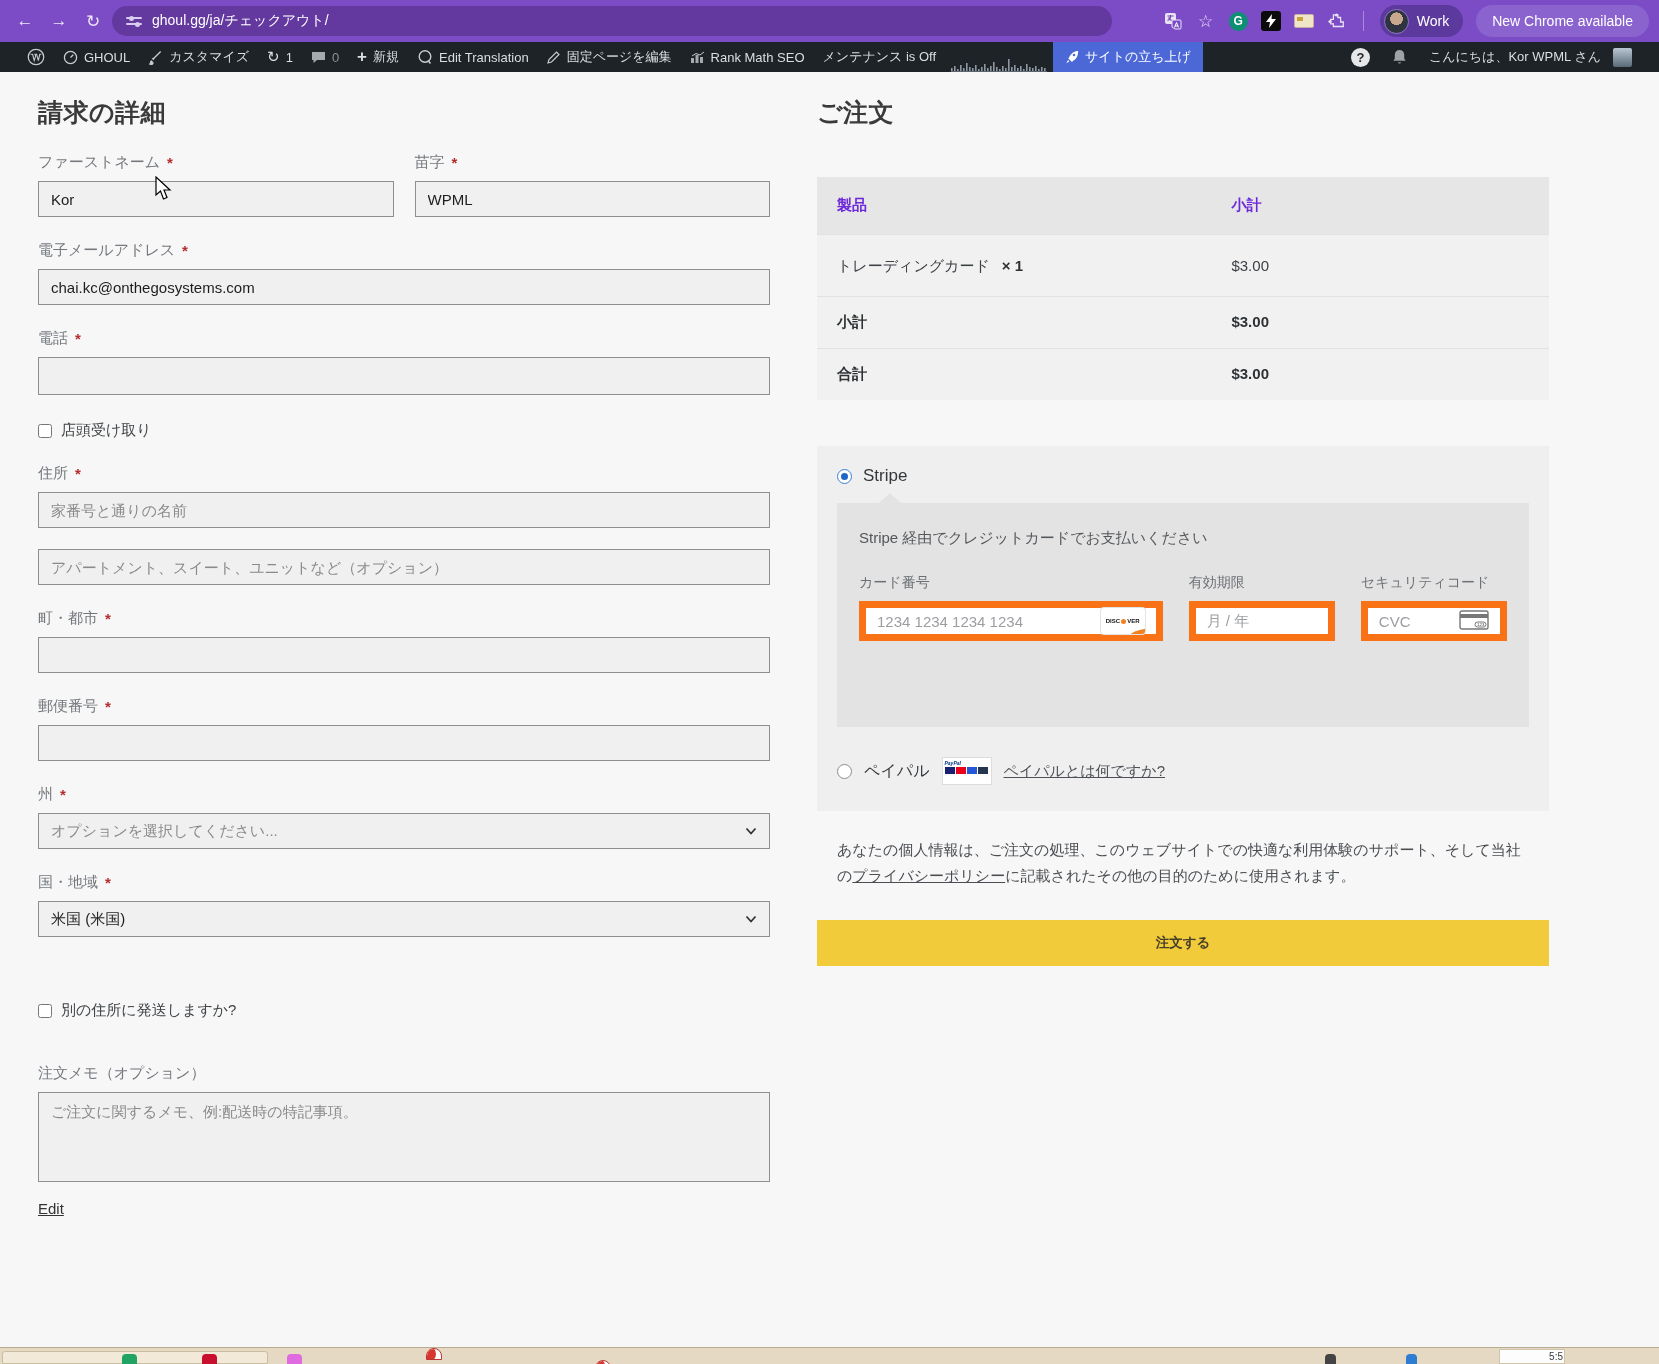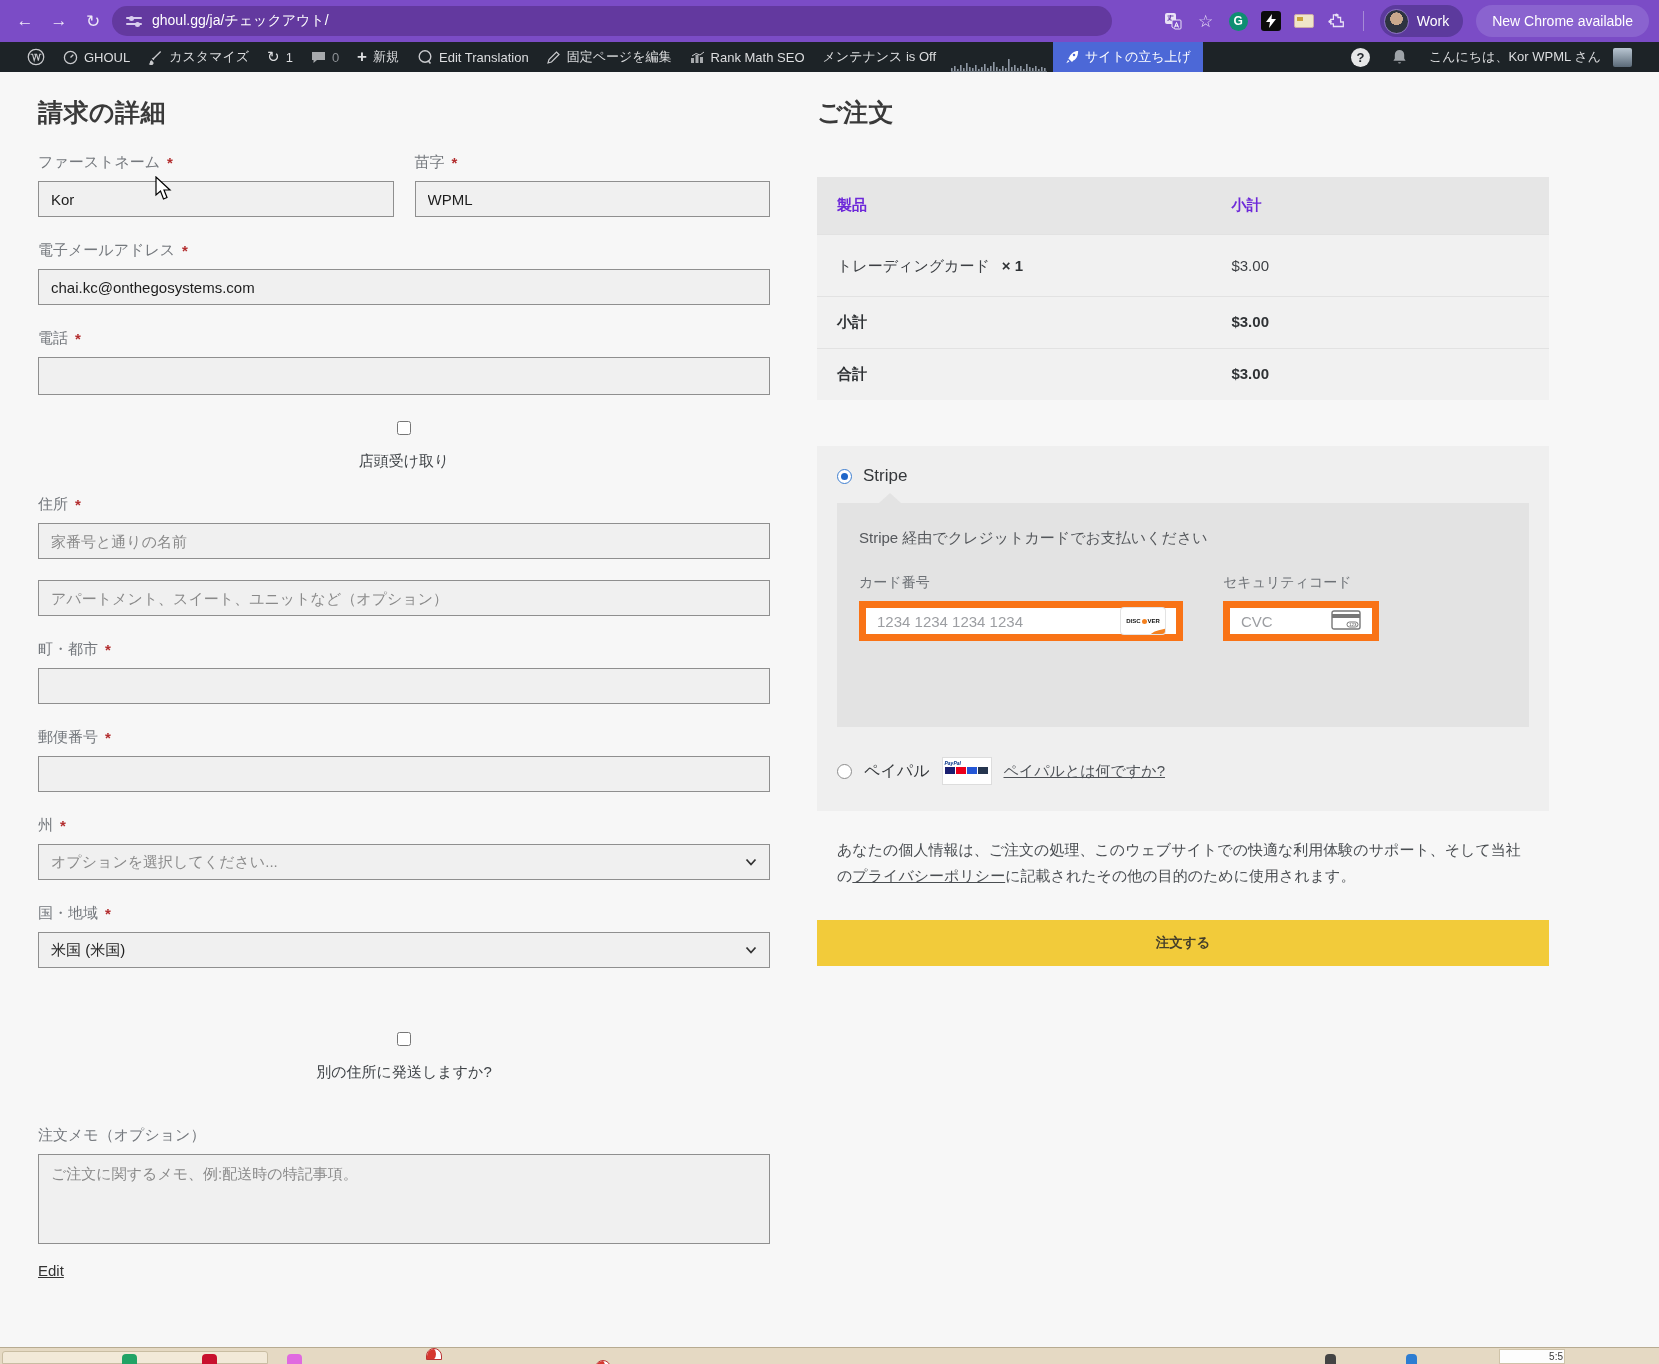--- a/index.html
+++ b/index.html
@@ -56,21 +56,21 @@
 
   
   .flabel { margin:24px 0 9px; font-size:15px; color:#74787d; display:flex; gap:7px; align-items:center; }
   .req { color:#b32d2e; font-weight:bold; }
   .txt { width:100%; height:36px; background:#f0f0f0; border:1px solid #8f8f8f; padding:0 12px;
          font-size:15px; color:#1d1d1d; font-family:"Liberation Sans", sans-serif; }
   .txt::placeholder, textarea::placeholder { color:#8a8a8a; opacity:1; }
   .two-col { display:flex; gap:21px; }
   .two-col > div { flex:1; }
   .stack { margin-top:21px; }
-  .chk-row { display:flex; align-items:center; gap:17px; font-size:15px; color:#3f4347;flex-direction:column; }
+  .chk-row { display:flex; align-items:center; gap:9px; font-size:15px; color:#3f4347; }
   .chk-row input { width:14px; height:14px; margin:0; }
   .selbox { width:100%; height:36px; background:#f0f0f0; border:1px solid #8f8f8f; padding:0 12px;
             font-size:15px; display:flex; align-items:center; justify-content:space-between; cursor:default; }
   .ph { color:#8a8a8a; } .selval { color:#1d1d1d; }
   .chev { width:12px; height:12px; flex:0 0 auto; }
   textarea.notes { width:100%; height:90px; background:#f0f0f0; border:1px solid #8f8f8f; padding:10px 12px;
                    font-size:15px; color:#1d1d1d; resize:none; font-family:"Liberation Sans", sans-serif; }
   .editlink { display:inline-block; margin-top:14px; font-size:15px; color:#333; text-decoration:underline; }
 
   .gap64 { height:64px; } .gap44 { height:44px; }
@@ -87,21 +87,21 @@
   
   .payment { margin-top:46px; background:#efefef; padding:20px 20px 26px; }
   .pm-row { display:flex; align-items:center; gap:11px; font-size:17px; color:#35383b; }
   .radio { width:15px; height:15px; border-radius:50%; background:#fff; border:1px solid #8d8d8d; flex:0 0 auto; position:relative; }
   .radio.on { border-color:#3f7fd0; }
   .radio.on:after { content:""; position:absolute; left:3px; top:3px; width:7px; height:7px; border-radius:50%; background:#1f66c9; }
   .paybox { margin-top:17px; background:#e3e3e3; position:relative; padding:26px 22px 86px; }
   .paybox:before { content:""; position:absolute; top:-10px; left:42px; border-left:11px solid transparent;
                    border-right:11px solid transparent; border-bottom:10px solid #e3e3e3; }
   .paydesc { font-size:15px; color:#54575b; }
-  .cfields { display:flex; gap:40px; margin-top:26px; }
+  .cfields { display:flex; gap:26px; margin-top:26px; }
   .cf label { display:block; font-size:14px; color:#6c7075; margin-bottom:9px; }
   .cinput { background:#fff; border:7px solid #f97316; height:40px; display:flex; align-items:center;
             justify-content:space-between; padding:0 11px; font-size:15px; color:#9c9ea2; gap:6px; }
   .cf-num { width:324px; } .cf-exp { width:156px; } .cf-cvc { width:156px; }
   .discover { width:44px; height:26px; background:#fff; border-radius:3px; box-shadow:0 0 0 1px #e3e3e3;
               display:flex; align-items:center; justify-content:center; gap:1px; font-size:6px; font-weight:bold;
               color:#111; letter-spacing:0; position:relative; overflow:hidden; }
   .discover i { width:5px; height:5px; border-radius:50%; background:#f48120; }
   .discover:after { content:""; position:absolute; right:-6px; bottom:-8px; width:22px; height:12px;
                     background:#f48120; border-radius:50% 0 0 0; transform:rotate(-12deg); }
@@ -432,20 +432,26 @@
     <div class="paybox">
       <div class="paydesc">Stripe 経由でクレジットカードでお支払いください</div>
       <div class="cfields">
         <div class="cf cf-num">
           <label>カード番号</label>
           <div class="cinput">
             <span>1234 1234 1234 1234</span>
             <span class="discover">DISC<i></i>VER</span>
           </div>
         </div>
+        <div class="cf cf-exp">
+          <label>有効期限</label>
+          <div class="cinput">
+            <span>月 / 年</span>
+          </div>
+        </div>
         <div class="cf cf-cvc">
           <label>セキュリティコード</label>
           <div class="cinput">
             <span>CVC</span>
             <svg width="30" height="22" viewBox="0 0 30 22">
                 <rect x="1" y="1" width="28" height="18" rx="2" fill="#fff" stroke="#777" stroke-width="1.4"></rect>
                 <rect x="1" y="4" width="28" height="4" fill="#777"></rect>
                 <rect x="16" y="12" width="11" height="5" rx="2.5" fill="none" stroke="#777"></rect>
                 <text x="18" y="16.2" font-size="4.4" fill="#444">123</text>
               </svg>

